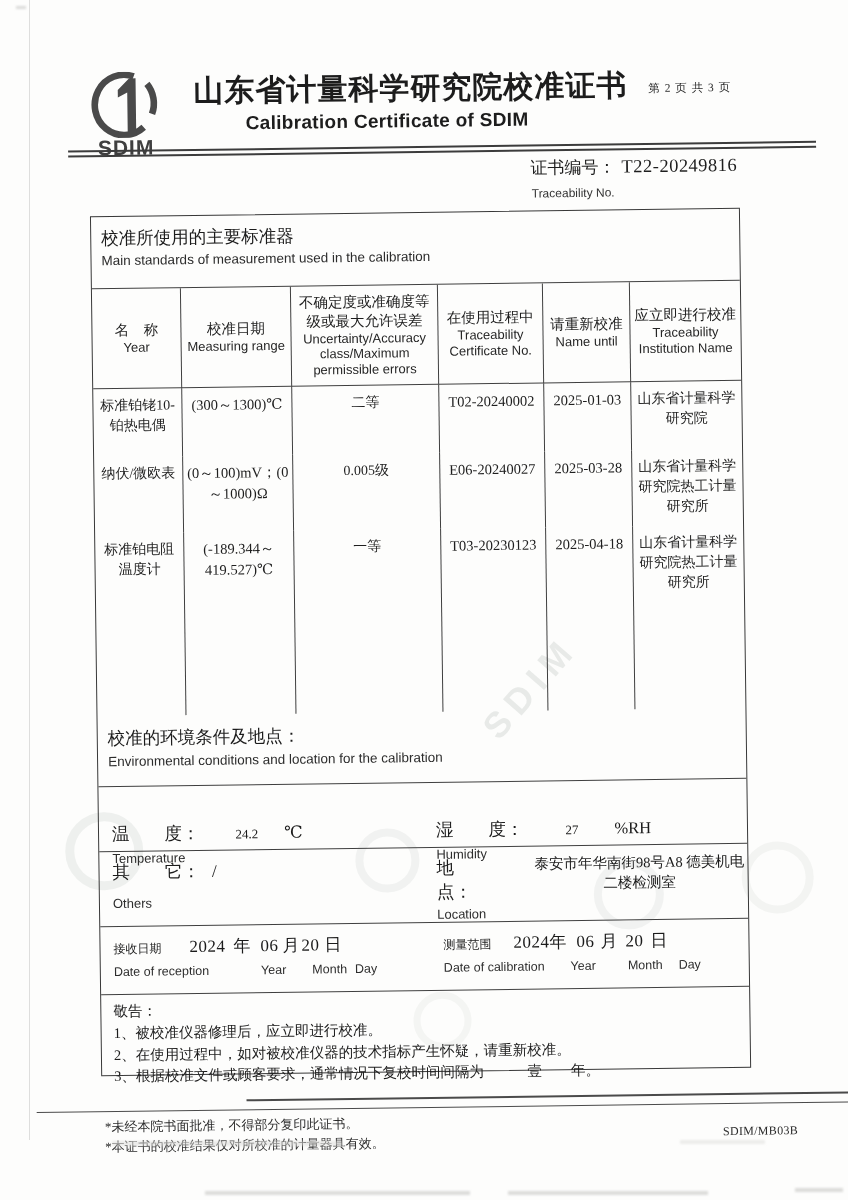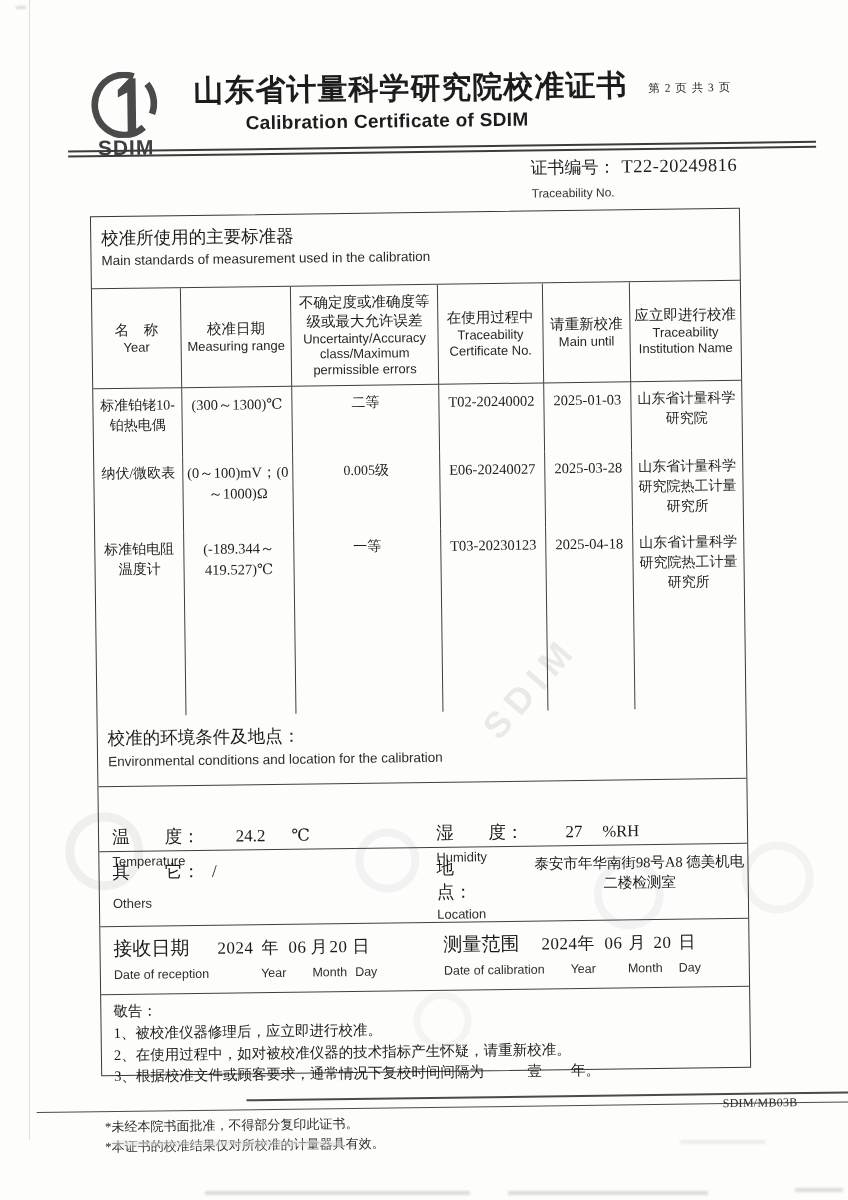--- a/index.html
+++ b/index.html
@@ -49,39 +49,39 @@
 
   .env-title{flex:none;height:70px;padding:10px 10px 0 10px;}
   .row2col{flex:none;display:flex;}
   .temp-row{height:65px;padding-top:9px;}
   .others-row{height:75px;padding-top:8px;}
   .dates-row{height:68px;padding-top:9px;}
   .halfL{flex:none;width:332px;padding-left:13px;box-sizing:border-box;}
   .halfR{flex:1;padding-left:5px;box-sizing:border-box;}
   .vline{font-size:17.5px;color:#1b1b1b;display:flex;align-items:baseline;}
   .vsub{font-size:13px;color:#2d2d2d;margin-top:5px;}
-  .vval{font-size:17px;margin-left:36px;margin-top:32px;}
+  .vval{font-size:13px;margin-left:36px;margin-top:32px;}
   .vunit{margin-left:26px;font-size:16.5px;}
   .addr{display:inline-block;width:218px;text-align:center;font-size:14.5px;line-height:1.35;
         vertical-align:top;margin-left:8px;}
 
   .dline{font-size:17px;color:#1b1b1b;white-space:nowrap;}
   .dsub{font-size:12.5px;color:#2d2d2d;margin-top:6px;white-space:nowrap;}
-  .dline .lbl{font-size:19px;}
+  .dline .lbl{font-size:12px;}
   .dline .dv{letter-spacing:.5px;}
 
   .notice{flex:1;padding:6px 12px 0 12px;}
   .notice .nt{font-size:14.5px;color:#1c1c1c;line-height:1.5;}
   .notice .ni{font-size:14.5px;color:#1c1c1c;line-height:1.5;white-space:pre-wrap;}
 
   
   .f-line-a{left:240px;top:1097px;width:606px;height:2px;background:#4a4a4a;}
   .f-line-b{left:30px;top:1107px;width:816px;height:1.4px;background:#4a4a4a;}
   .f-notes{left:98px;top:1113px;font-size:13px;color:#2b2b2b;line-height:1.55;}
-  .f-code{left:716px;top:1100px;font-size:12px;color:#2b2b2b;letter-spacing:.3px;}
+  .f-code{left:716px;top:1128px;font-size:12px;color:#2b2b2b;letter-spacing:.3px;}
 
   
   .wm-sdim{left:468px;top:668px;font-family:"Liberation Sans",sans-serif;font-weight:bold;
            font-size:36px;letter-spacing:8px;color:rgba(130,142,136,0.17);
            transform:rotate(-48deg);}
   .wm-c{border-radius:50%;box-sizing:border-box;}
   .wm1{left:62px;top:808px;width:78px;height:78px;border:9px solid rgba(140,152,146,0.13);}
   .wm2{left:352px;top:828px;width:64px;height:64px;border:8px solid rgba(140,152,146,0.10);}
   .wm3{left:590px;top:862px;width:70px;height:70px;border:8px solid rgba(140,152,146,0.10);}
   .wm4{left:408px;top:992px;width:58px;height:58px;border:7px solid rgba(140,152,146,0.08);}
@@ -144,21 +144,21 @@
         <div class="cell hc bl">
           <div class="cn cjk">不确定度或准确度等级或最大允许误差</div>
           <div class="en">Uncertainty/Accuracy class/Maximum permissible errors</div>
         </div>
         <div class="cell hc bl">
           <div class="cn cjk">在使用过程中</div>
           <div class="en">Traceability Certificate No.</div>
         </div>
         <div class="cell hc bl">
           <div class="cn cjk">请重新校准</div>
-          <div class="en">Main until</div>
+          <div class="en">Name until</div>
         </div>
         <div class="cell hc bl">
           <div class="cn cjk">应立即进行校准</div>
           <div class="en">Traceability Institution Name</div>
         </div>
 
         <div class="cell bc cjk">标准铂铑10-铂热电偶</div>
         <div class="cell bc bl num">(300～1300)℃</div>
         <div class="cell bc bl cjk">二等</div>
         <div class="cell bc bl num">T02-20240002</div>
@@ -191,21 +191,21 @@
               <span class="cjk">温　　度：</span>
               <span class="vval num">24.2</span>
               <span class="vunit cjk">℃</span>
             </div>
           <div class="vsub en">Temperature</div>
         </div>
         <div class="halfR">
           <div class="vline">
               <span class="cjk">湿　　度：</span>
               <span class="vval num" style="margin-left:42px;">27</span>
-              <span class="vunit num" style="margin-left:20px;">%RH</span>
+              <span class="vunit num" style="margin-left:36px;">%RH</span>
             </div>
           <div class="vsub en">Humidity</div>
         </div>
       </div>
 
       <div class="sec row2col others-row">
         <div class="halfL">
           <div class="vline">
               <span class="cjk">其　　它：</span>
               <span class="num" style="margin-left:12px;">/</span>

